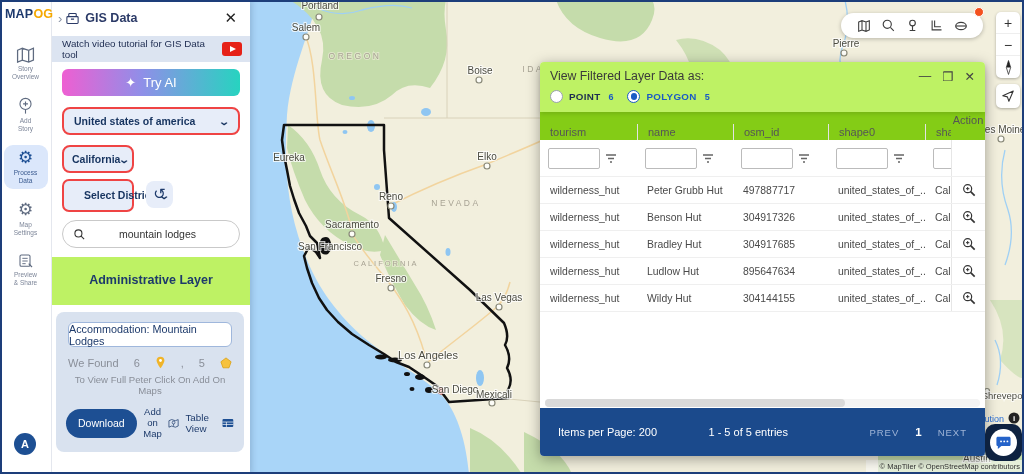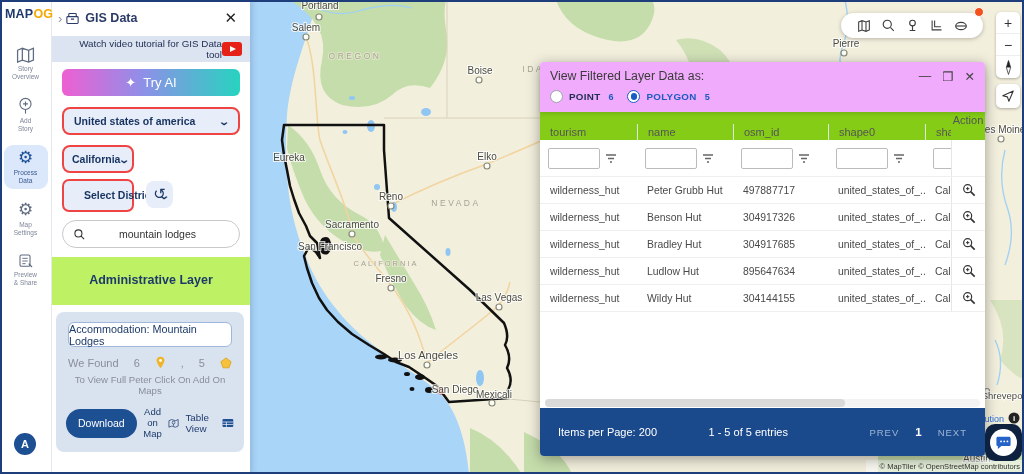--- a/index.html
+++ b/index.html
@@ -24,21 +24,21 @@
             background:#1d4f93; color:#fff; font-size:11px; font-weight:bold; display:flex;
             align-items:center; justify-content:center; }
 
   
   .panel { position:absolute; left:52px; top:0; width:198px; height:474px; background:#fff;
            z-index:35; box-shadow:2px 0 6px rgba(30,40,80,.18); }
   .panel-head { height:36px; display:flex; align-items:center; padding:0 10px 0 6px; }
   .p-chevron { color:#8a93a6; font-size:13px; margin-right:3px; }
   .p-title { font-size:12.5px; font-weight:bold; color:#2b3a67; margin-left:5px; flex:1; }
   .p-close { font-size:15px; color:#222; cursor:pointer; padding:0 3px; }
-  .tutorial { height:26px; background:#dce4f1; display:flex; align-items:center; padding:0 8px 0 10px;text-align:right; }
+  .tutorial { height:26px; background:#dce4f1; display:flex; align-items:center; padding:0 8px 0 10px; }
   .tutorial-text { font-size:9.8px; color:#1d2b50; flex:1; }
   .yt { width:20px; height:14px; background:#e62117; border-radius:3px; position:relative; }
   .yt:before { content:""; position:absolute; left:8px; top:3.5px; border-left:6px solid #fff;
                border-top:3.5px solid transparent; border-bottom:3.5px solid transparent; }
   .tryai { margin:7px 8px 0 10px; height:27px; border-radius:6px; border:none; width:178px;
            background:linear-gradient(90deg,#ee5fd2,#8f8fe8 45%,#27d3c0); color:#fff;
            font-size:13px; display:flex; align-items:center; justify-content:center; gap:7px; cursor:pointer;
            font-family:"Liberation Sans",sans-serif; }
   .dd { background:#e7edf9; border:2px solid #ef4444; border-radius:8px; color:#16335f;
         font-size:10.5px; font-weight:bold; display:flex; align-items:center; cursor:pointer; }
@@ -86,21 +86,21 @@
             justify-content:center; z-index:10; cursor:pointer; }
   .chatbtn { position:absolute; left:985px; top:424px; width:37px; height:37px; background:#0e2240;
              border-radius:10px; display:flex; align-items:center; justify-content:center; z-index:50; cursor:pointer; }
   .chatbtn .cb-circle { width:27px; height:27px; background:#fff; border-radius:50%; display:flex;
                         align-items:center; justify-content:center; }
 
   
   .modal { position:absolute; left:540px; top:62px; width:445px; height:394px; z-index:20;
            display:flex; flex-direction:column; box-shadow:0 3px 14px rgba(0,0,0,.35);
            border-radius:4px; background:#fff; }
-  .modal-head { height:50px; background:#f0abfc; border-radius:4px 4px 0 0; position:relative;
+  .modal-head { height:50px; background:#bef264; border-radius:4px 4px 0 0; position:relative;
                 box-shadow:0 2px 4px rgba(0,0,0,.12); z-index:3; padding:7px 10px 0; }
   .m-title { font-size:12.3px; color:#3a3a3a; }
   .m-controls { position:absolute; right:10px; top:7px; display:flex; gap:11px; color:#444;
                 font-size:12.5px; }
   .m-controls span { cursor:pointer; }
   .radio-row { display:flex; align-items:center; gap:6px; margin-top:7px; }
   .radio { width:13px; height:13px; border-radius:50%; border:1.6px solid #9aa2ad; background:#fff;
            display:inline-flex; align-items:center; justify-content:center; cursor:pointer; }
   .radio.sel { border-color:#1a5bc4; }
   .radio.sel:before { content:""; width:6.5px; height:6.5px; border-radius:50%; background:#1a5bc4; }

